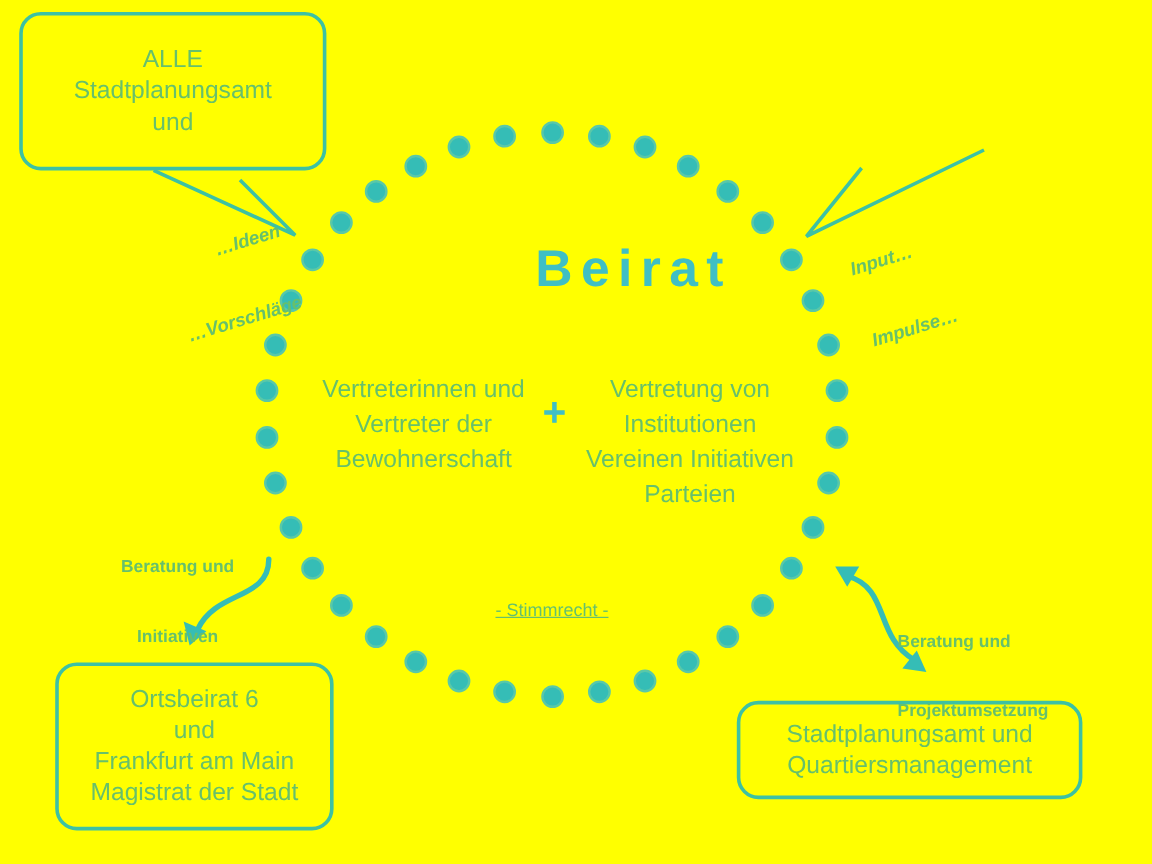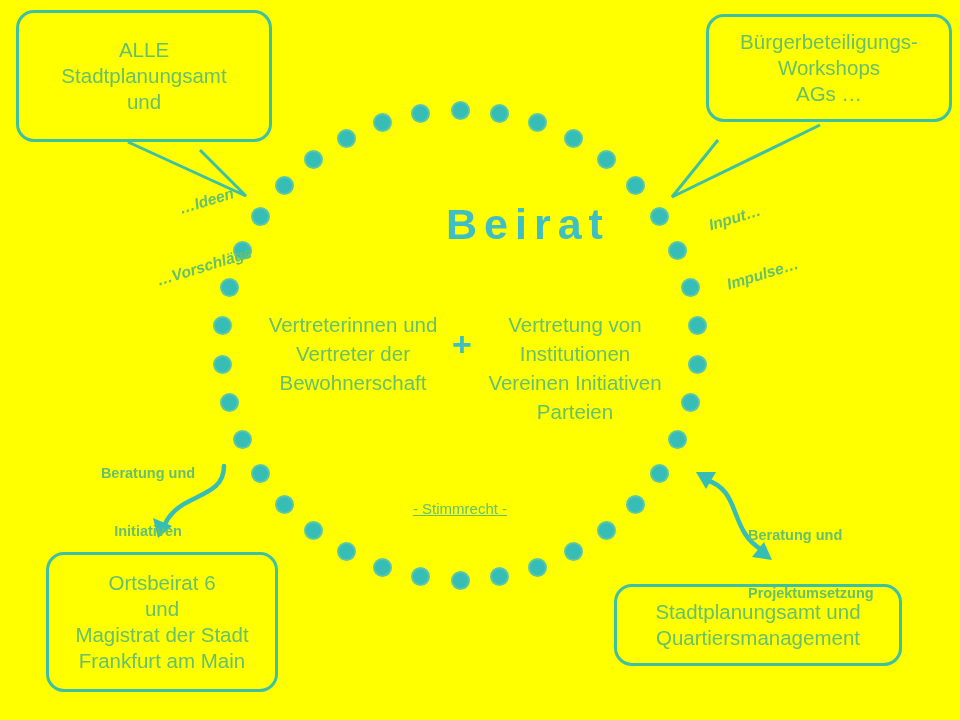--- a/index.html
+++ b/index.html
@@ -268,41 +268,36 @@
     <span class="line">ALLE</span>
     <span class="line">Stadtplanungsamt</span>
     <span class="line">und</span>
   </div>
 
   <div class="tail-label" id="label-ideen">
     <div>…Ideen</div>
     <div>…Vorschläge</div>
   </div>
 
-  <div class="box" id="bubble-workshops">
-    <span class="line">Bürgerbeteiligungs-</span>
-    <span class="line">Workshops</span>
-    <span class="line">AGs …</span>
-  </div>
 
   <div class="tail-label" id="label-input">
     <div>Input…</div>
     <div>Impulse…</div>
   </div>
 
   <div class="arrow-label" id="label-beratung-left">
     <div>Beratung und</div>
     <div>Initiativen</div>
   </div>
 
   <div class="box" id="box-ortsbeirat">
     <span class="line">Ortsbeirat 6</span>
     <span class="line">und</span>
+    <span class="line">Frankfurt am Main</span>
     <span class="line">Magistrat der Stadt</span>
-    <span class="line">Frankfurt am Main</span>
   </div>
 
   <div class="arrow-label" id="label-beratung-right">
     <div>Beratung und</div>
     <div>Projektumsetzung</div>
   </div>
 
   <div class="box" id="box-stadtplanung">
     <span class="line">Stadtplanungsamt und</span>
     <span class="line">Quartiersmanagement</span>

